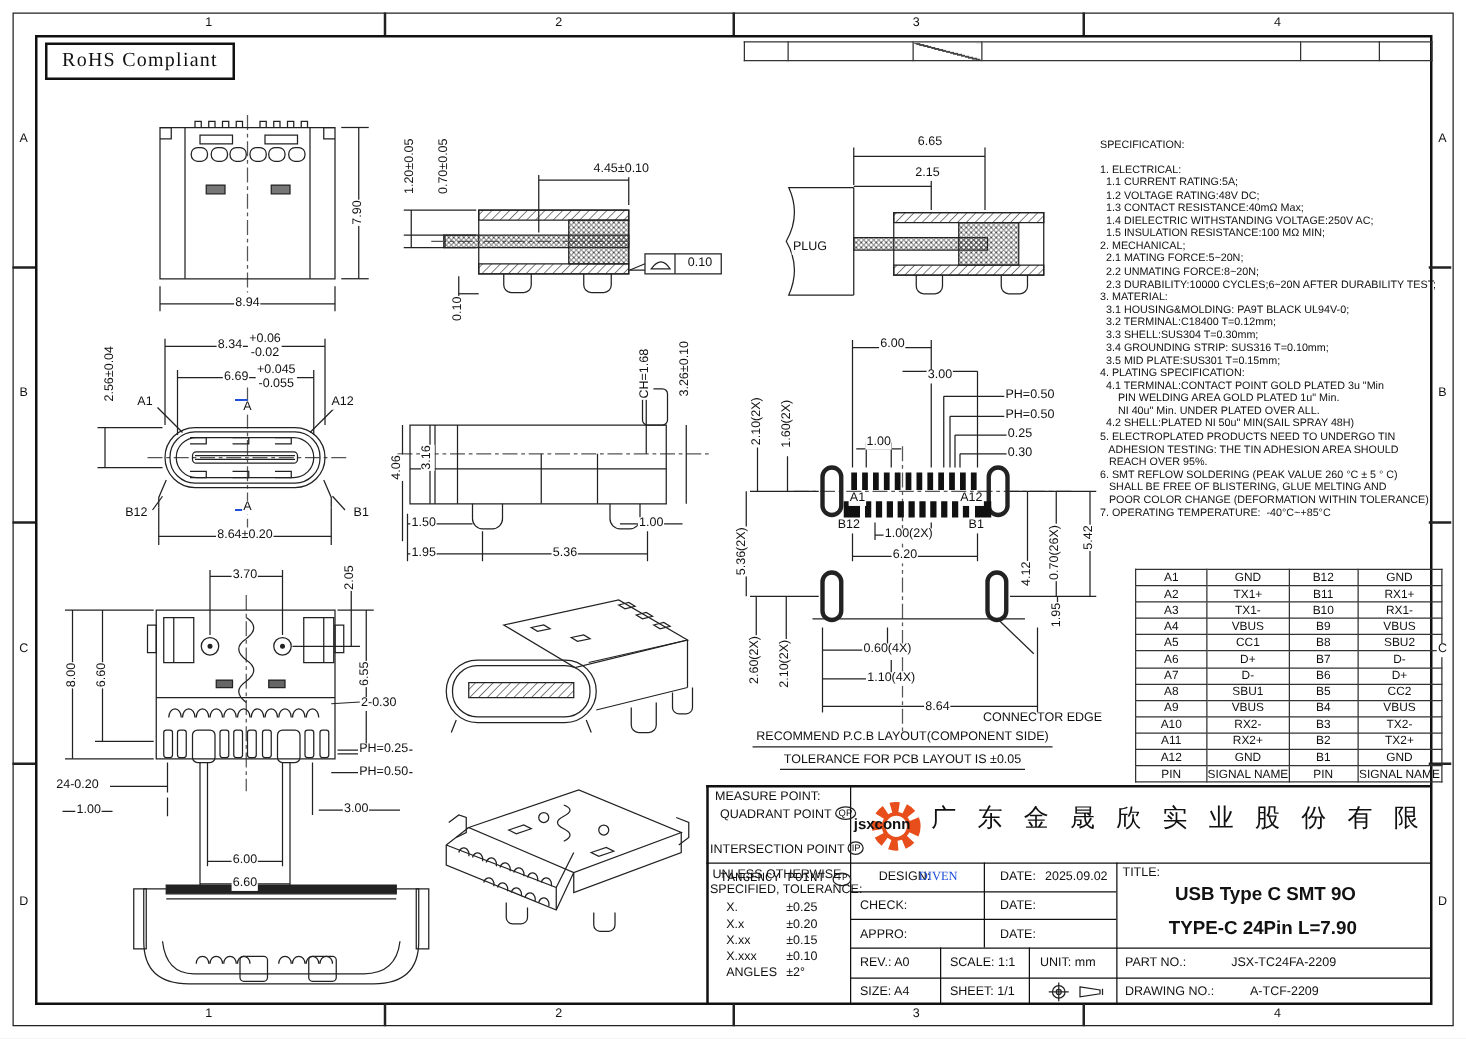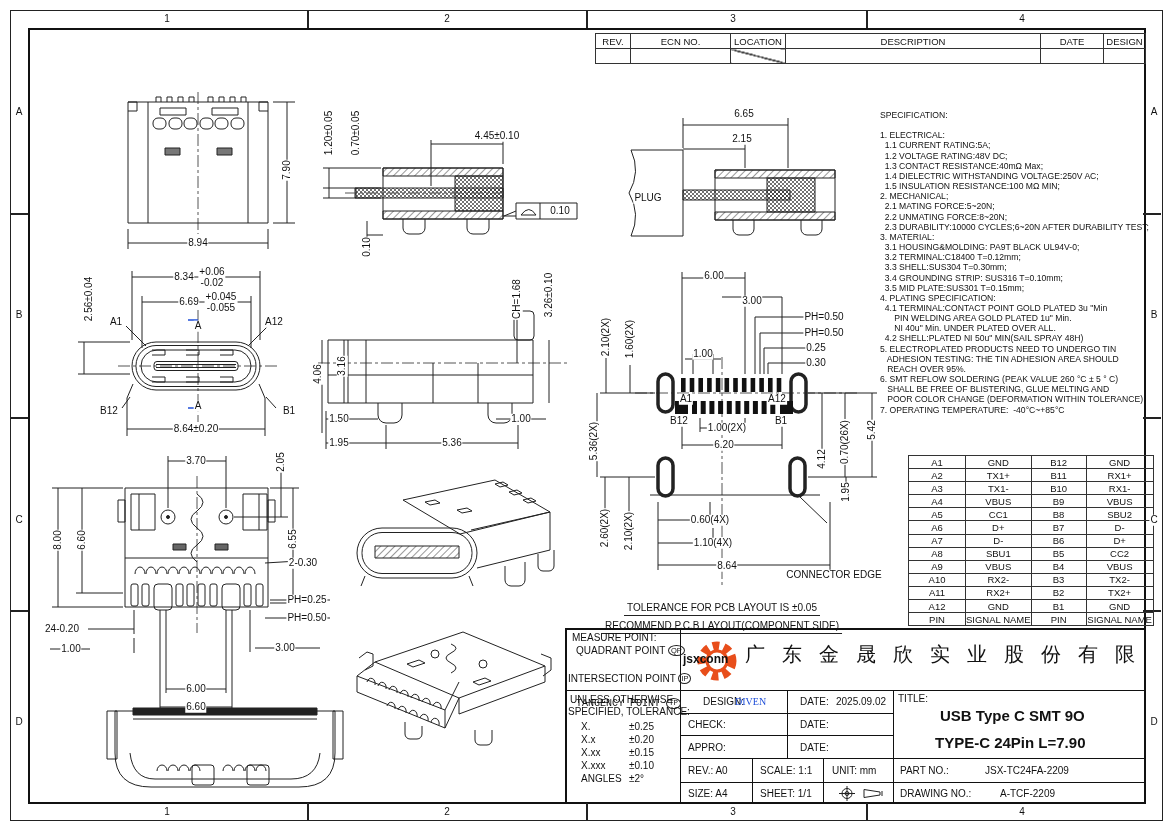--- a/index.html
+++ b/index.html
@@ -79,39 +79,32 @@
   <div class="tick-v" style="left:307px;top:803px;"></div>
   <div class="tick-v" style="left:586px;top:803px;"></div>
   <div class="tick-v" style="left:866px;top:803px;"></div>
   <div class="tick-h" style="left:10px;top:213px;"></div>
   <div class="tick-h" style="left:10px;top:417px;"></div>
   <div class="tick-h" style="left:10px;top:610px;"></div>
   <div class="tick-h" style="left:1143px;top:213px;"></div>
   <div class="tick-h" style="left:1143px;top:417px;"></div>
   <div class="tick-h" style="left:1143px;top:610px;"></div>
 
+  <div id="rohs">RoHS Compliant</div>
 
   <table id="rev-table">
     <colgroup>
         <col style="width:35px">
         <col style="width:100px">
         <col style="width:55px">
         <col style="width:255px">
         <col style="width:63px">
         <col style="width:42px">
       </colgroup>
     <thead>
-      <tr>
-        <th>REV.</th>
-        <th>ECN NO.</th>
-        <th>LOCATION</th>
-        <th>DESCRIPTION</th>
-        <th>DATE</th>
-        <th>DESIGN</th>
-      </tr>
     </thead>
     <tbody>
         <tr>
           <td></td>
           <td></td>
           <td></td>
           <td></td>
           <td></td>
           <td></td>
         </tr>
@@ -434,21 +427,21 @@
       <line x1="63" y1="240" x2="63" y2="308"></line>
         <line x1="115" y1="240" x2="115" y2="262"></line>
       <line x1="63" y1="258" x2="115" y2="258"></line>
       <line x1="118" y1="266" x2="118" y2="285"></line>
         <line x1="63" y1="281" x2="118" y2="281"></line>
       <line x1="235" y1="240" x2="235" y2="308"></line>
         <line x1="63" y1="303" x2="235" y2="303"></line>
     </g>
   </svg>
 
-  <span class="note" style="left:722px;top:591px;margin-top:36px;">RECOMMEND P.C.B LAYOUT(COMPONENT SIDE)</span>
+  <span class="note" style="left:722px;top:591px;">RECOMMEND P.C.B LAYOUT(COMPONENT SIDE)</span>
   <span class="note" style="left:722px;top:609px;">TOLERANCE FOR PCB LAYOUT IS ±0.05</span>
 
   <svg style="left:30px;top:448px;" width="305" height="268" viewBox="0 0 305 268">
     <g stroke="#222" fill="none" stroke-width="1">
       <line x1="167" y1="28" x2="167" y2="185" stroke="#555" stroke-dasharray="12 3 3 3"></line>
       <rect x="95" y="40" width="143" height="119"></rect>
       <rect x="101" y="46" width="24" height="36"></rect>
         <line x1="109" y1="46" x2="109" y2="82"></line>
       <rect x="213" y="46" width="24" height="36"></rect>
         <line x1="229" y1="46" x2="229" y2="82"></line>
@@ -722,21 +715,21 @@
       <span class="dim" style="left: 724px; top: 445px; transform: translate(-50%, -50%);">6.20</span>
       <span class="dim" style="left: 822px; top: 459px; transform: translate(-50%, -50%) rotate(-90deg);">4.12</span>
       <span class="dim" style="left: 845px; top: 442px; transform: translate(-50%, -50%) rotate(-90deg);">0.70(26X)</span>
       <span class="dim" style="left: 872px; top: 430px; transform: translate(-50%, -50%) rotate(-90deg);">5.42</span>
       <span class="dim" style="left: 846px; top: 492px; transform: translate(-50%, -50%) rotate(-90deg);">1.95</span>
       <span class="dim" style="left: 594px; top: 441px; transform: translate(-50%, -50%) rotate(-90deg);">5.36(2X)</span>
       <span class="dim" style="left: 605px; top: 528px; transform: translate(-50%, -50%) rotate(-90deg);">2.60(2X)</span>
       <span class="dim" style="left: 629px; top: 531px; transform: translate(-50%, -50%) rotate(-90deg);">2.10(2X)</span>
       <span class="dim" style="left: 710px; top: 520px; transform: translate(-50%, -50%);">0.60(4X)</span>
       <span class="dim" style="left: 713px; top: 543px; transform: translate(-50%, -50%);">1.10(4X)</span>
-      <span class="dim" style="left: 727px; top: 566px; transform: translate(-50%, -50%); text-align: right;">8.64</span>
+      <span class="dim" style="left: 750px; top: 566px; transform: translate(-50%, -50%); text-align: right;">8.64</span>
       <span class="dim tiny" style="left: 834px; top: 527px; transform: translate(-50%, -50%);">CONNECTOR EDGE</span>
       <span class="dim" style="left: 196px; top: 461px; transform: translate(-50%, -50%);">3.70</span>
       <span class="dim" style="left: 281px; top: 462px; transform: translate(-50%, -50%) rotate(-90deg);">2.05</span>
       <span class="dim" style="left: 58px; top: 540px; transform: translate(-50%, -50%) rotate(-90deg);">8.00</span>
       <span class="dim" style="left: 82px; top: 540px; transform: translate(-50%, -50%) rotate(-90deg);">6.60</span>
       <span class="dim" style="left: 293px; top: 539px; transform: translate(-50%, -50%) rotate(-90deg);">6.55</span>
       <span class="dim" style="left: 303px; top: 563px; transform: translate(-50%, -50%);">2-0.30</span>
       <span class="dim" style="left: 307px; top: 600px; transform: translate(-50%, -50%);">PH=0.25</span>
       <span class="dim" style="left: 307px; top: 618px; transform: translate(-50%, -50%);">PH=0.50</span>
       <span class="dim" style="left: 62px; top: 629px; transform: translate(-50%, -50%);">24-0.20</span>

